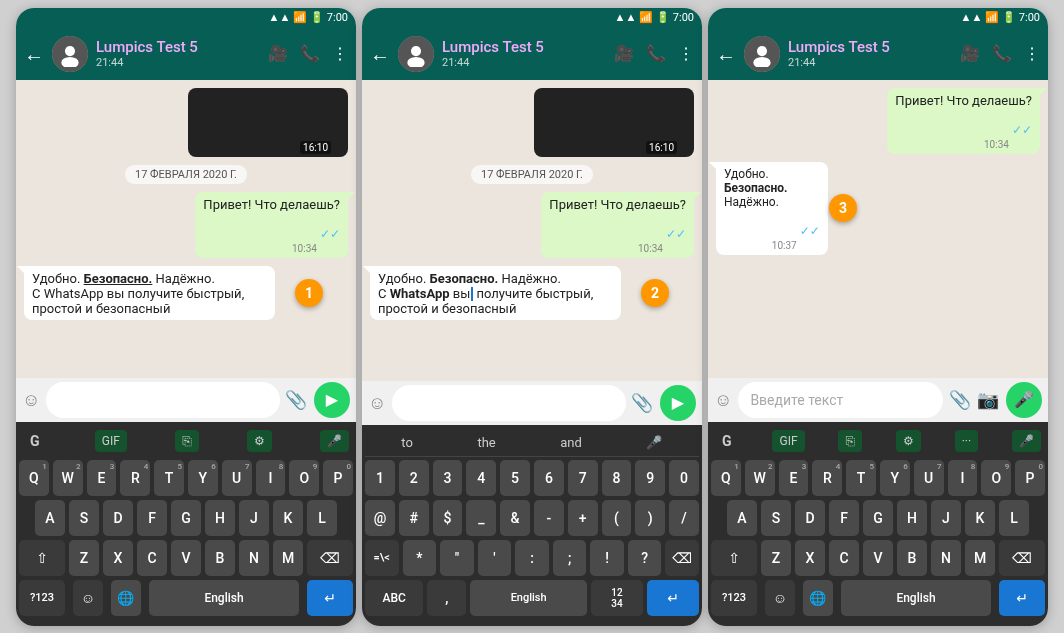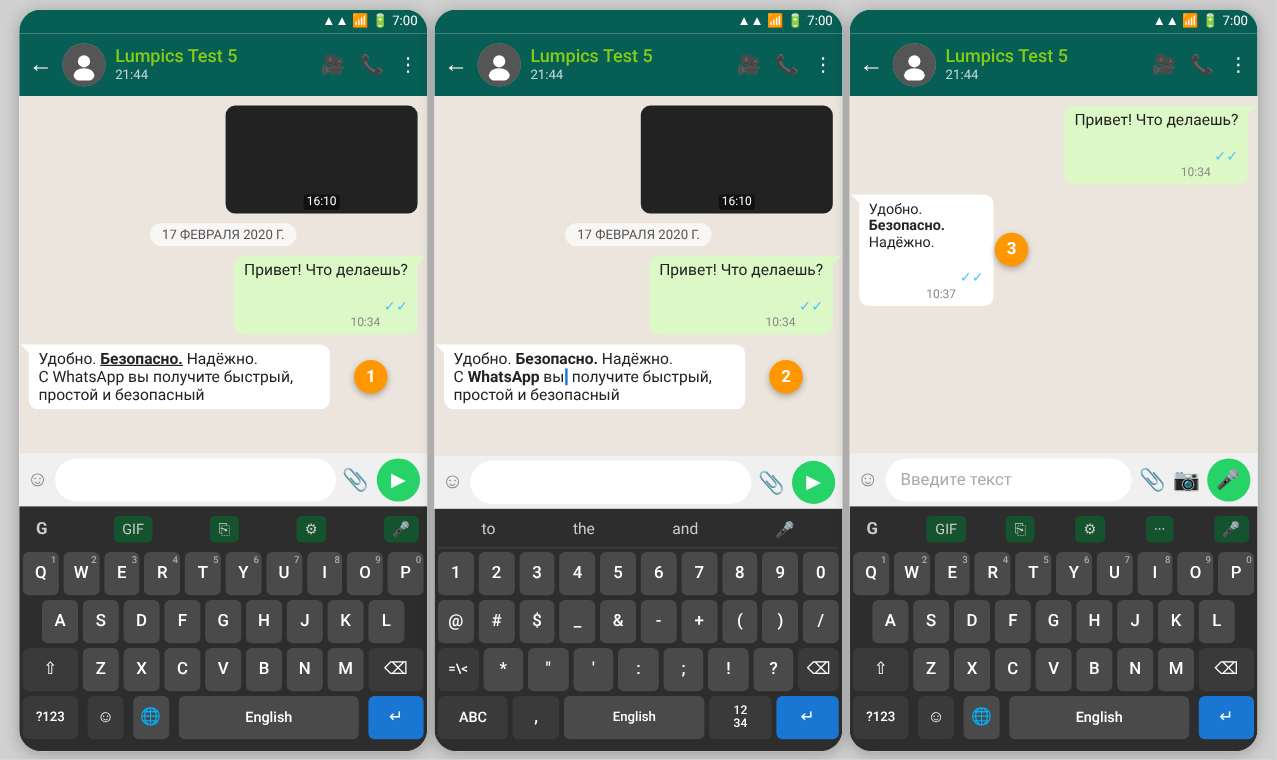--- a/index.html
+++ b/index.html
@@ -81,21 +81,21 @@
       background: #555;
       display: flex;
       align-items: center;
       justify-content: center;
     }
     .avatar svg { width: 26px; height: 26px; }
     .header-info {
       flex: 1;
     }
     .header-name {
-      color: #84cc16;
+      color: #f0abfc;
       font-size: 15px;
       font-weight: 500;
     }
     .header-sub {
       color: rgba(255,255,255,0.75);
       font-size: 11px;
     }
     .header-icons {
       display: flex;
       gap: 12px;
@@ -121,28 +121,28 @@
       z-index: 1;
       display: flex;
       flex-direction: column;
       gap: 8px;
       height: 100%;
     }
     
     .video-thumb {
       align-self: flex-end;
       width: 160px;
-      height: 90px;
+      height: 69px;
       background: #222;
       border-radius: 8px;
       position: relative;
       display: flex;
       align-items: flex-end;
-      justify-content: center;
-      padding: 3px 5px;
+      justify-content: flex-end;
+      padding: 3px 17px;
     }
     .video-time-badge {
       color: white;
       font-size: 10px;
       background: rgba(0,0,0,0.5);
       padding: 1px 3px;
       border-radius: 3px;
     }
     
     .date-badge {

